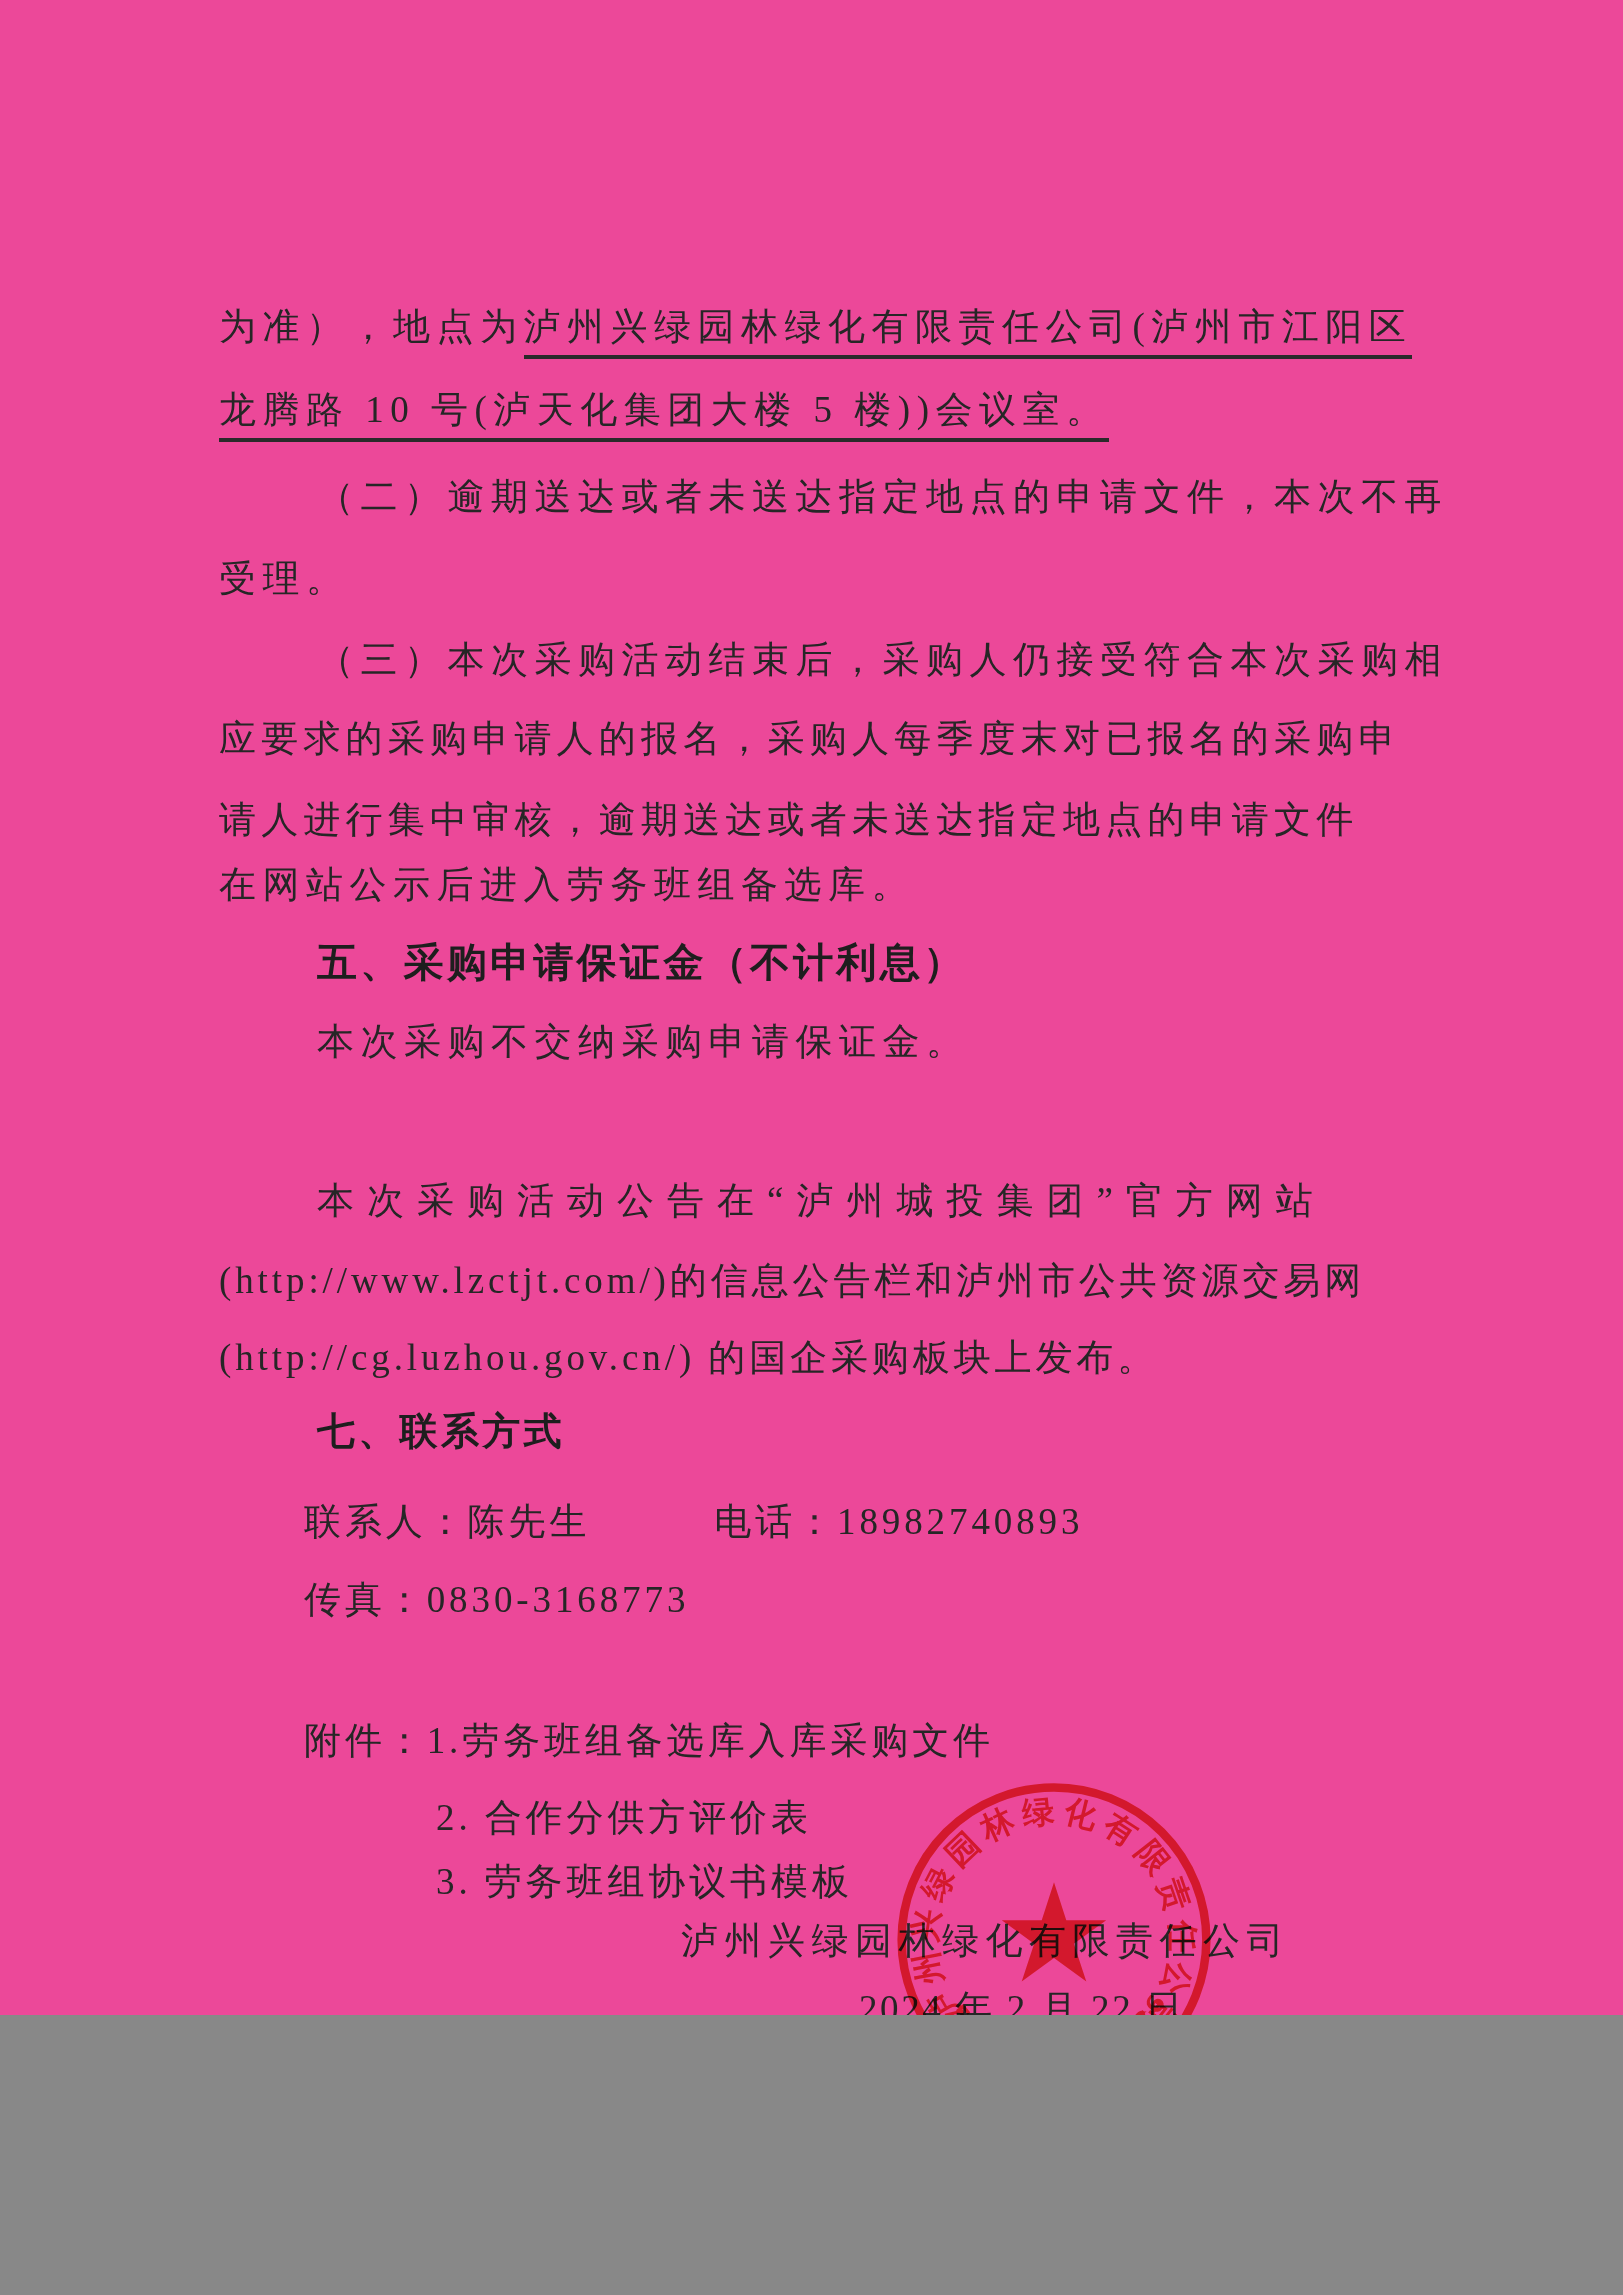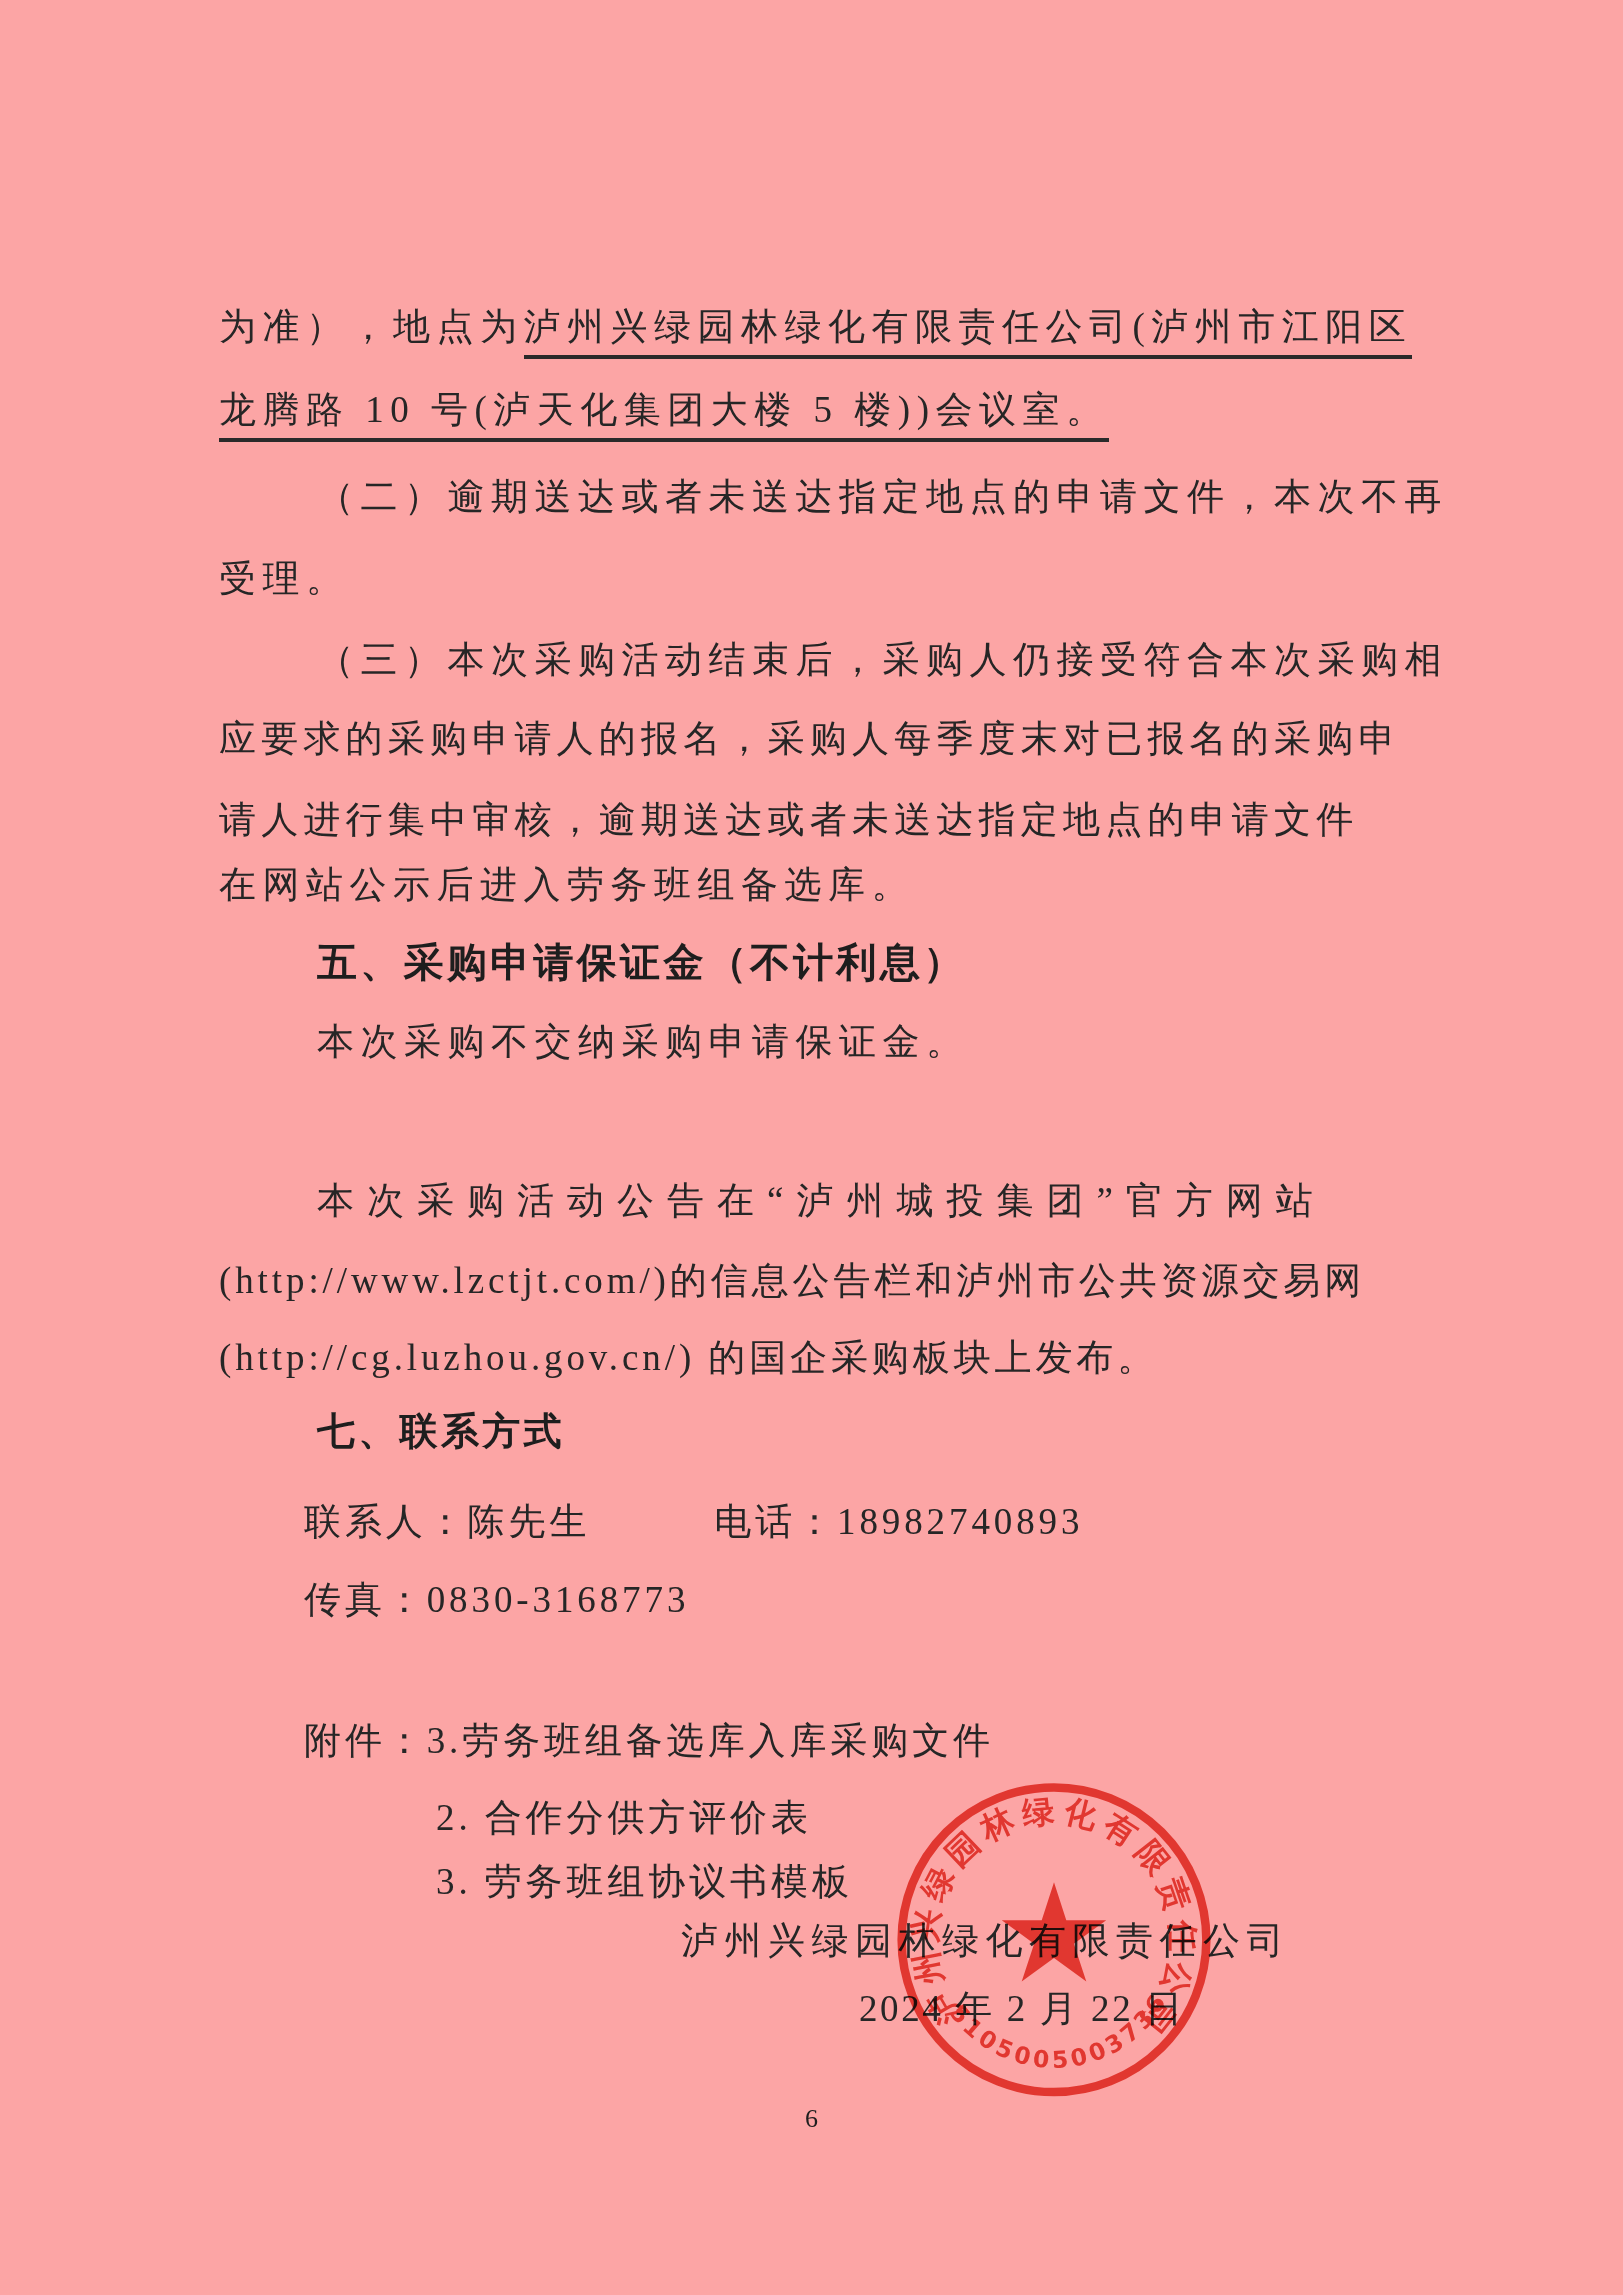--- a/index.html
+++ b/index.html
@@ -1,19 +1,19 @@
 <!DOCTYPE html>
 <html style="font-size:10.5px"><head>
 <meta charset="utf-8">
 <style>
   html,body{margin:0;padding:0;background:#888;}
   .page{
     position:relative;
-    width:1623px;height:2295px;
-    background:#fca5a5;
+    width:1623px;height:2015px;
+    background:#ec4899;
     overflow:hidden;
     font-family:"Liberation Serif","DejaVu Serif",serif;
     color:#262626;
   }
   .line{
     position:absolute;
     left:219px;
     width:1208px;
     font-size:37px;
     line-height:52px;
@@ -82,21 +82,21 @@
   <div class="line heading indent" style="top:1405px;font-size:38px;">七、联系方式</div>
 
   <div class="line sp6 indent-sm pair" style="top:1496px;">
     <span>联系人：陈先生</span>
     <span>电话：18982740893</span>
   </div>
   <div class="line sp6 indent-sm pair" style="top:1574px;">
     <span>传真：0830-3168773</span>
   </div>
 
-  <div class="line sp6 indent-sm" style="top:1715px;">附件：3.劳务班组备选库入库采购文件</div>
+  <div class="line sp6 indent-sm" style="top:1715px;">附件：1.劳务班组备选库入库采购文件</div>
   <div class="line sp6 indent-item" style="top:1792px;">2. 合作分供方评价表</div>
   <div class="line sp6 indent-item" style="top:1856px;">3. 劳务班组协议书模板</div>
 
   <div class="line sp10 sig" style="top:1915px;">泸州兴绿园林绿化有限责任公司</div>
   <div class="line date" style="top:1983px;">2024 年 2 月 22 日</div>
 
   <svg class="seal" width="340" height="340" viewBox="0 0 520 520">
     <defs>
       <path id="arcTop" d="M 132.7 379.3 A 180 180 0 1 1 387.3 379.3" fill="none"></path>
       <path id="arcBottom" d="M 90.3 350 A 196 196 0 0 0 429.7 350" fill="none"></path>

